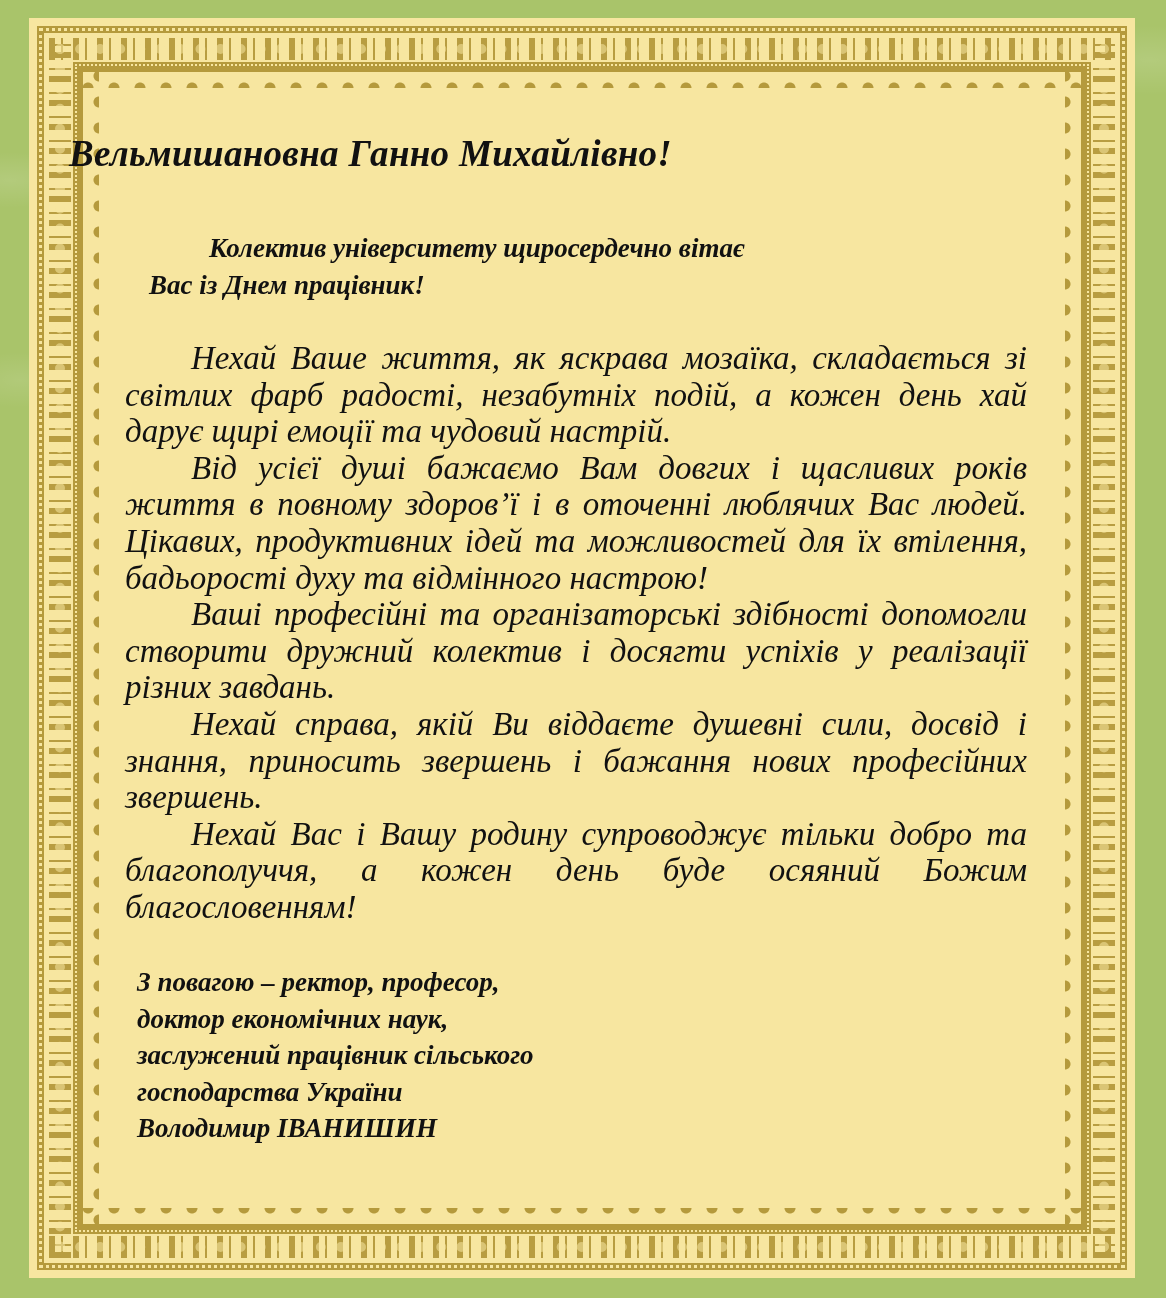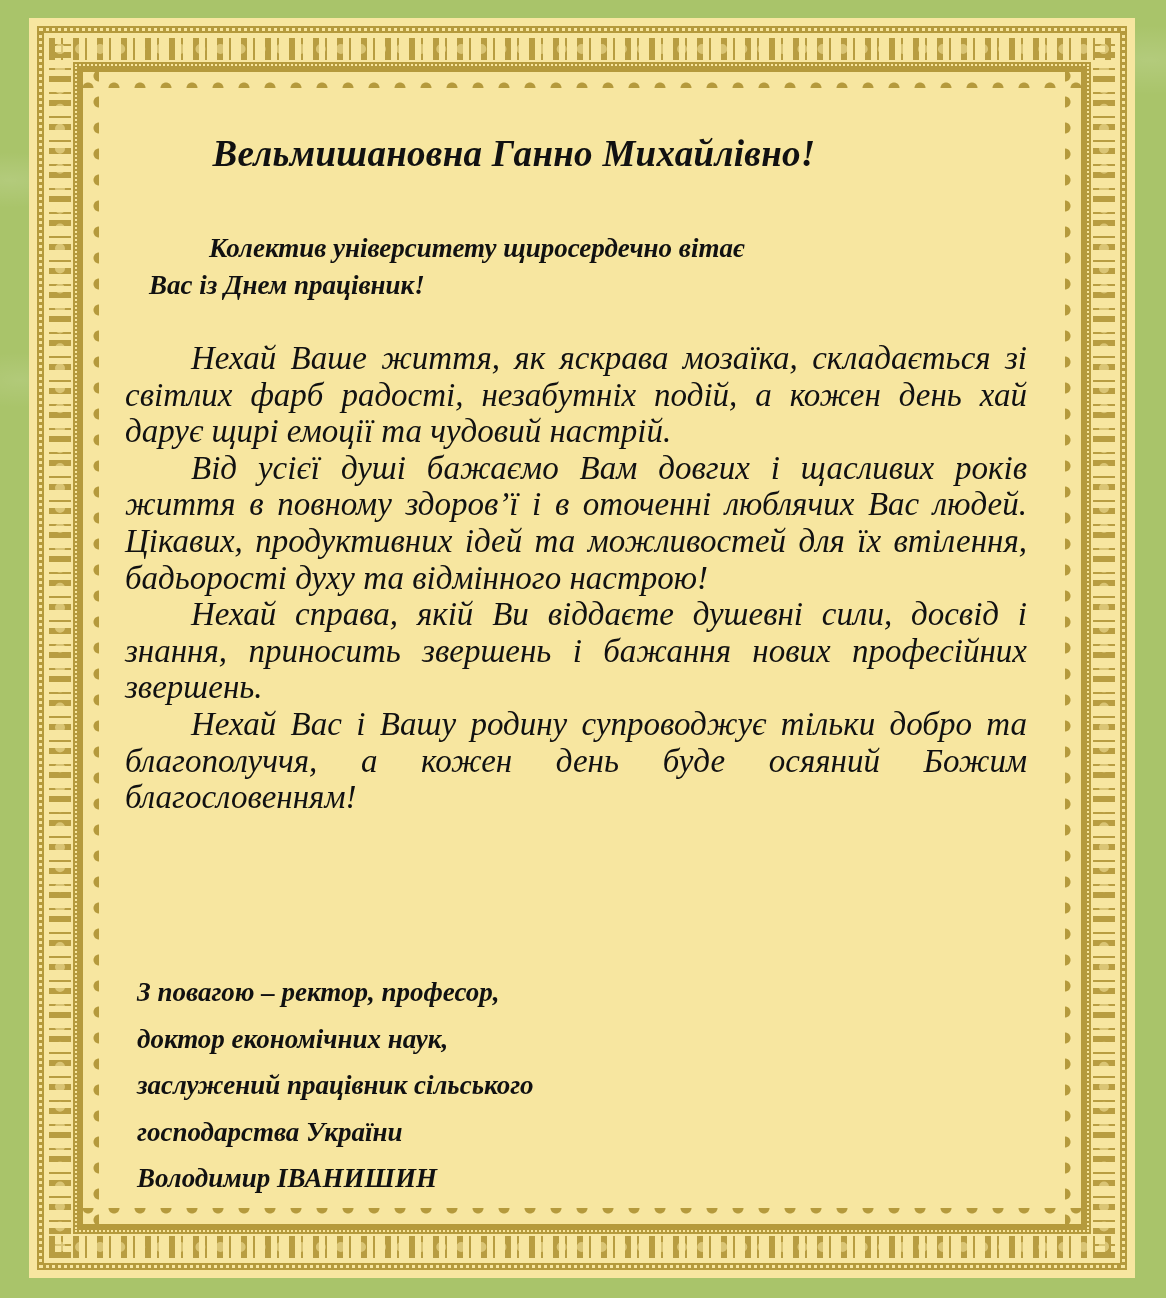--- a/index.html
+++ b/index.html
@@ -75,37 +75,37 @@
     box-sizing: border-box;
     clip-path: none;
   }
   .content {
     position: absolute; left: 29px; top: 18px; width: 1106px; height: 1260px;
     color: #111;
     font-style: italic;
   }
   .title {
     position: absolute; left: 0; width: 970px; top: 114px;
-    text-align: center; font-weight: bold; font-size: 37px; letter-spacing: 0.3px;
+    text-align: left; font-weight: bold; font-size: 37px; letter-spacing: 0.3px; padding-left: 40px;
   }
   .greeting {
     position: absolute; left: 120px; width: 866px; top: 212px;
     font-weight: bold; font-size: 27px; line-height: 37px;
   }
   .greeting .l1 { display: block; padding-left: 60px; }
   .body {
     position: absolute; left: 96px; width: 902px; top: 322px;
     font-size: 33px; line-height: 36.6px; text-align: justify;
   }
   .body p { margin: 0; text-indent: 66px; }
   .signature {
     position: absolute; left: 108px; top: 946px;
     font-weight: bold; font-size: 27px; line-height: 36.5px;
   }
-  .signature span { display: block; margin-top: 10px; }
+  .signature span { display: block; }
 </style>
 </head>
 <body>
 
 <div class="bg-streak"></div>
 
 <div class="paper">
   <div class="rail-outer"></div>
   <div class="band-flower"></div>
   <div class="band-flower-mask"></div>
@@ -117,20 +117,21 @@
   <div class="title">Вельмишановна Ганно Михайлівно!</div>
 
   <div class="greeting">
     <span class="l1">Колектив університету щиросердечно вітає</span>
     <span>Вас із  Днем  працівник!</span>
   </div>
 
   <div class="body">
     <p>Нехай Ваше життя, як яскрава мозаїка, складається зі світлих фарб радості, незабутніх подій, а кожен день хай  дарує щирі емоції та чудовий настрій.</p>
     <p>Від усієї душі бажаємо Вам довгих і щасливих років життя в повному здоров’ї і в оточенні люблячих Вас людей. Цікавих, продуктивних ідей та можливостей для їх втілення, бадьорості духу та відмінного настрою!</p>
+    <p>Ваші професійні та організаторські здібності допомогли створити дружний колектив і досягти успіхів у реалізації різних завдань.</p>
     <p>Нехай справа, якій Ви віддаєте душевні сили, досвід і знання, приносить звершень і бажання нових професійних звершень.</p>
     <p>Нехай Вас і Вашу родину супроводжує тільки добро та благополуччя, а кожен день буде осяяний Божим благословенням!</p>
   </div>
 
   <div class="signature">
     <span>З повагою – ректор, професор,</span>
     <span>доктор економічних наук,</span>
     <span>заслужений працівник сільського</span>
     <span>господарства України</span>
     <span>Володимир ІВАНИШИН</span>

